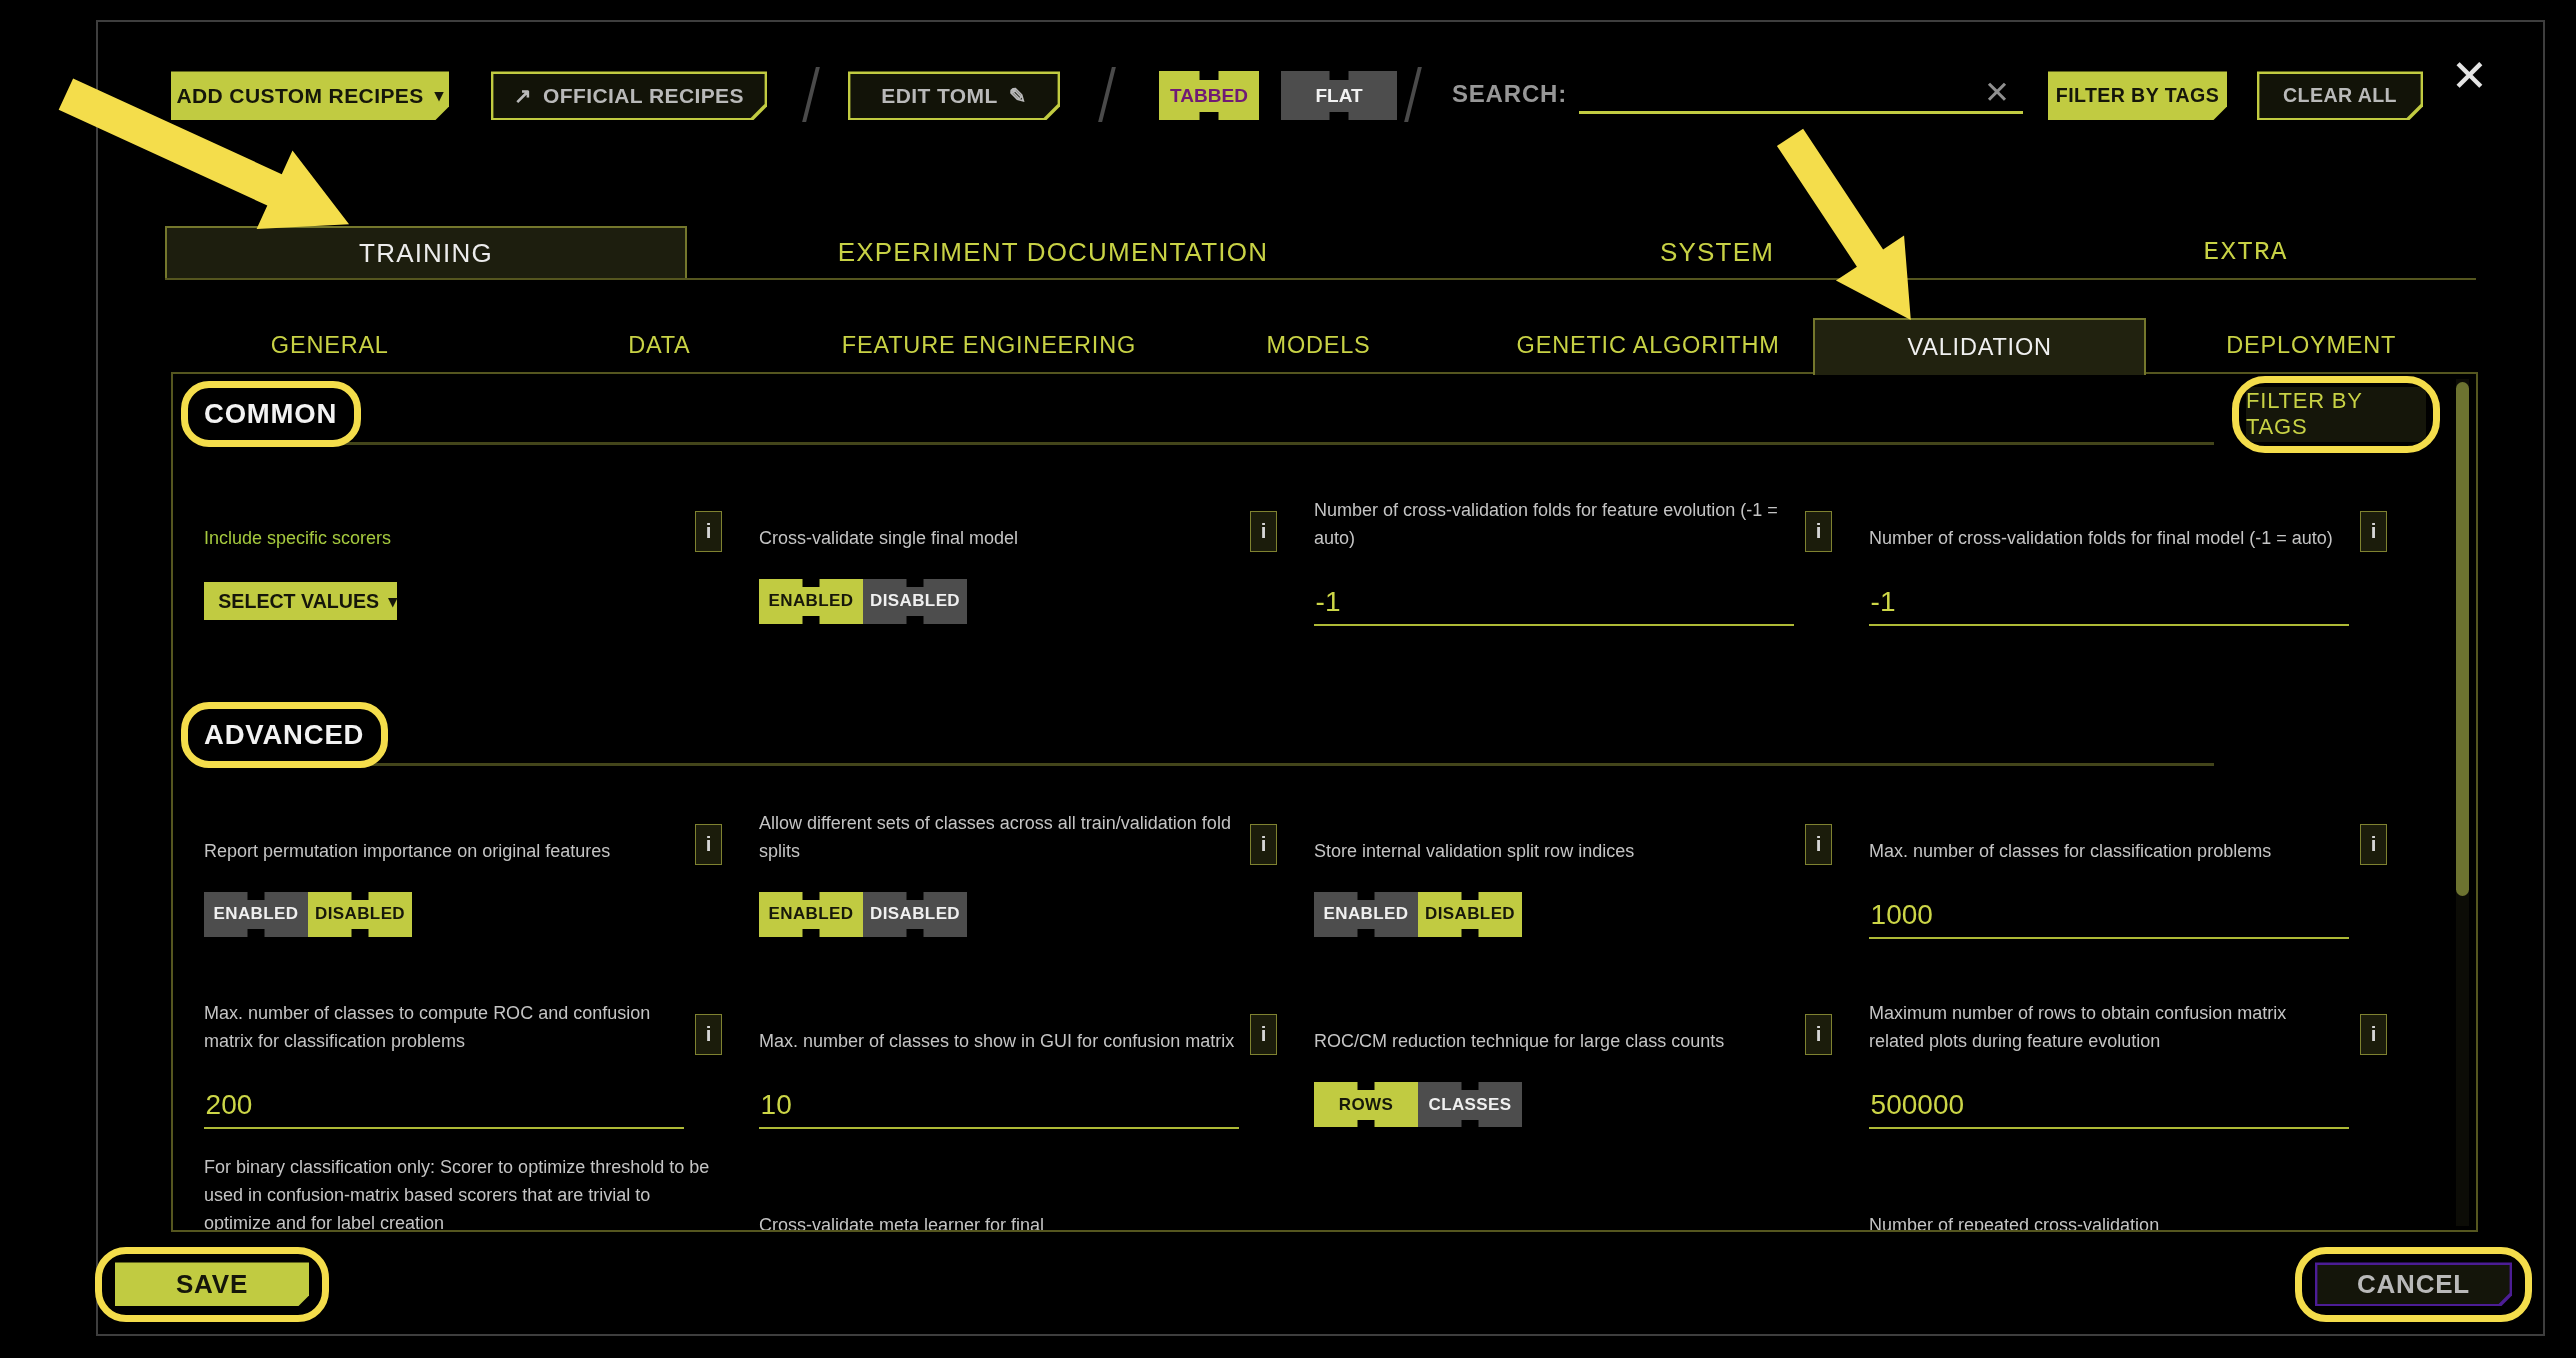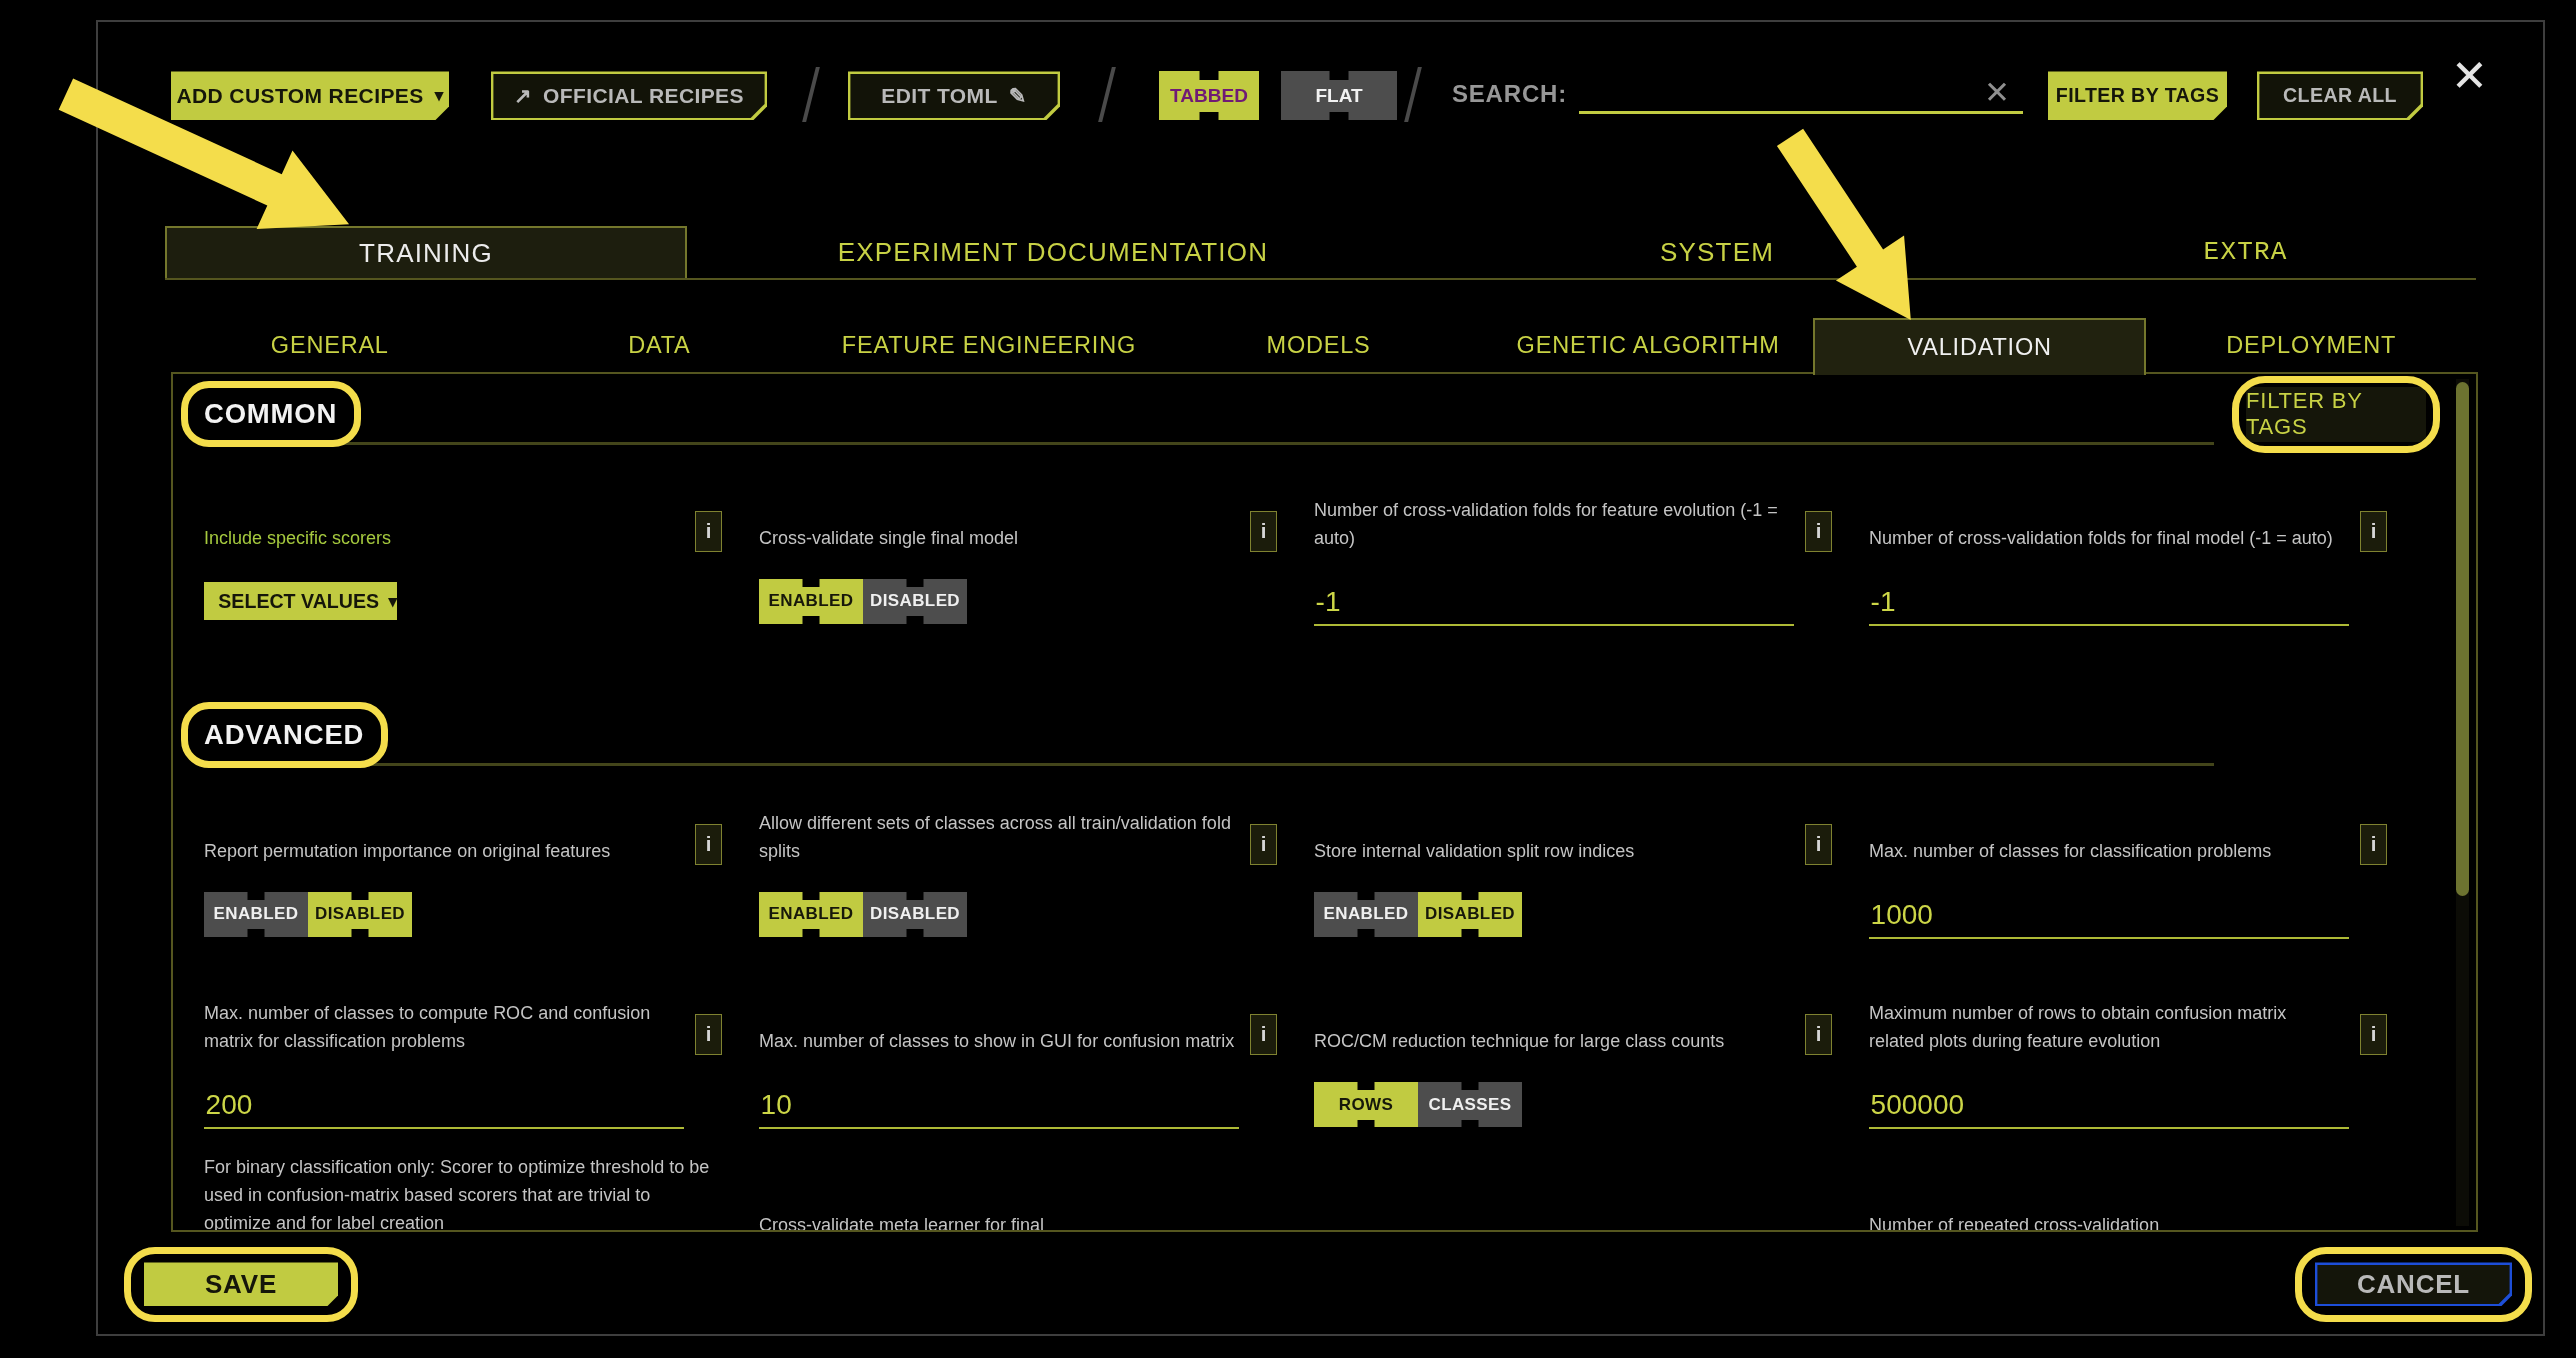--- a/index.html
+++ b/index.html
@@ -97,21 +97,21 @@
                   display:flex; align-items:center; justify-content:center; cursor:pointer; }
 
   .sb-track { position:absolute; top:4.7px; right:7px; width:12.6px; height:847px; background:#0c0c06; }
   .sb-thumb { position:absolute; top:7.8px; right:7px; width:12.6px; height:514px; background:#6d7330;
               border-radius:7px; cursor:grab; }
 
   
   .fwrap { position:absolute; width:194px; height:44px; top:1240px; }
   .fbtn { position:absolute; inset:0; display:flex; align-items:center; justify-content:center;
           font-weight:bold; font-size:26px; letter-spacing:0.8px; cursor:pointer; }
-  .fo-outer { position:absolute; inset:0; background:#1d4ed8; }
+  .fo-outer { position:absolute; inset:0; background:#4c1d95; }
   .fo-inner { position:absolute; inset:2.4px; background:#14150a; color:#b9b9b9;
               display:flex; align-items:center; justify-content:center;
               font-weight:bold; font-size:26px; letter-spacing:0.8px; }
 
   
   .ring { position:absolute; border:7.8px solid #f4dd4b; border-radius:28px;
           pointer-events:none; z-index:40; }
   .arrows { position:absolute; inset:0; z-index:50; pointer-events:none; }
 </style>
 </head>
@@ -356,21 +356,21 @@
         <div class="cell">
           <div class="lbl pushdown">Number of repeated cross-validation</div>
         </div>
       </div>
     </div>
 
     <div class="sb-track"></div>
     <div class="sb-thumb"></div>
   </div>
 
-  <div class="fwrap" style="left:46px;">
+  <div class="fwrap" style="left:17px;">
     <span class="ring" style="inset:-15.7px -20.4px;border-radius:31px;"></span>
     <div class="fbtn solid cut-sm">SAVE</div>
   </div>
 
   <div class="fwrap" style="left:2217px;width:197px;">
     <span class="ring" style="inset:-15.7px -20.4px;border-radius:31px;"></span>
     <div class="fo-outer cut-sm">
       <div class="fo-inner cut-sm">CANCEL</div>
     </div>
   </div>

